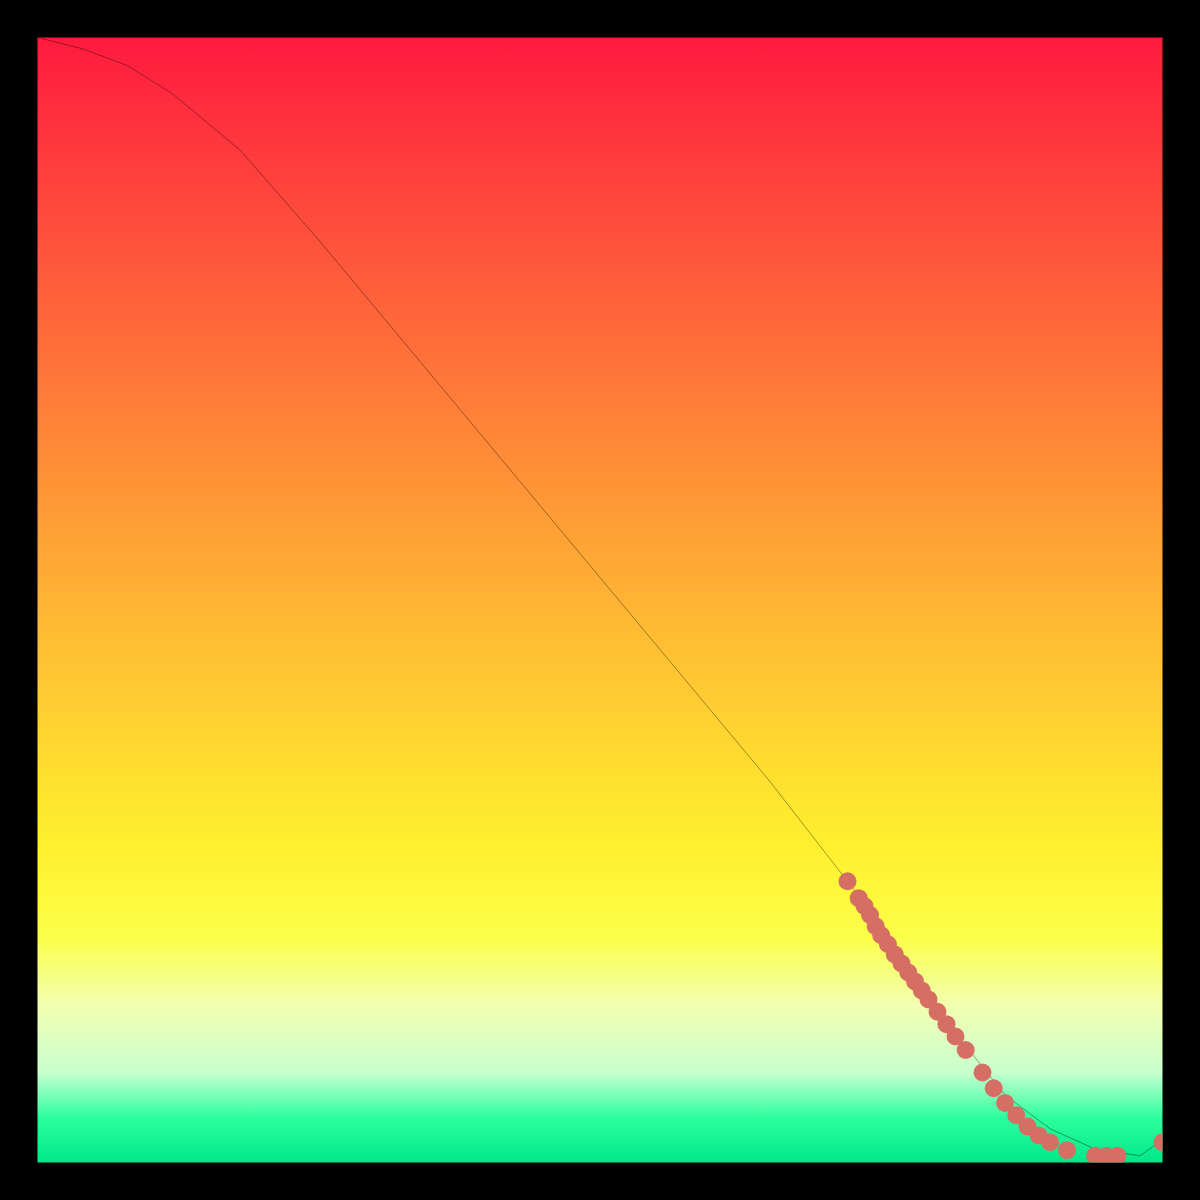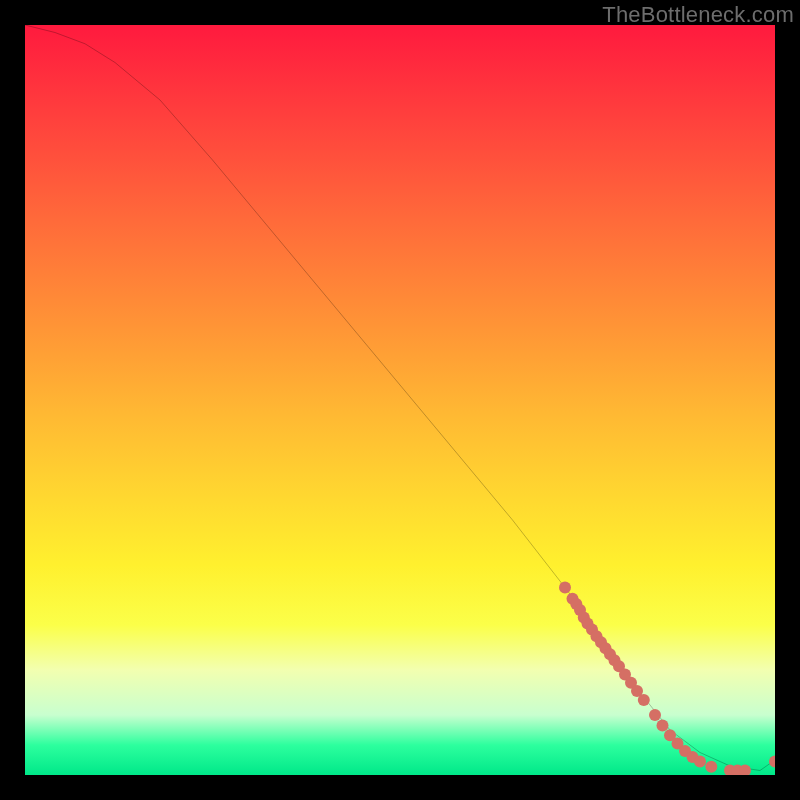--- a/index.html
+++ b/index.html
@@ -99,14 +99,13 @@
           <circle cx="675.0" cy="736.5" r="6" fill="#d56f64"></circle>
           <circle cx="686.3" cy="741.8" r="6" fill="#d56f64"></circle>
           <circle cx="705.0" cy="745.5" r="6" fill="#d56f64"></circle>
           <circle cx="712.5" cy="745.5" r="6" fill="#d56f64"></circle>
           <circle cx="720.0" cy="745.5" r="6" fill="#d56f64"></circle>
           <circle cx="750.0" cy="736.5" r="6" fill="#d56f64"></circle>
         </g>
     </svg>
   </div>
 
-  <div class="watermark">TheBottleneck.com</div>
 </div>
 
 </body></html>

